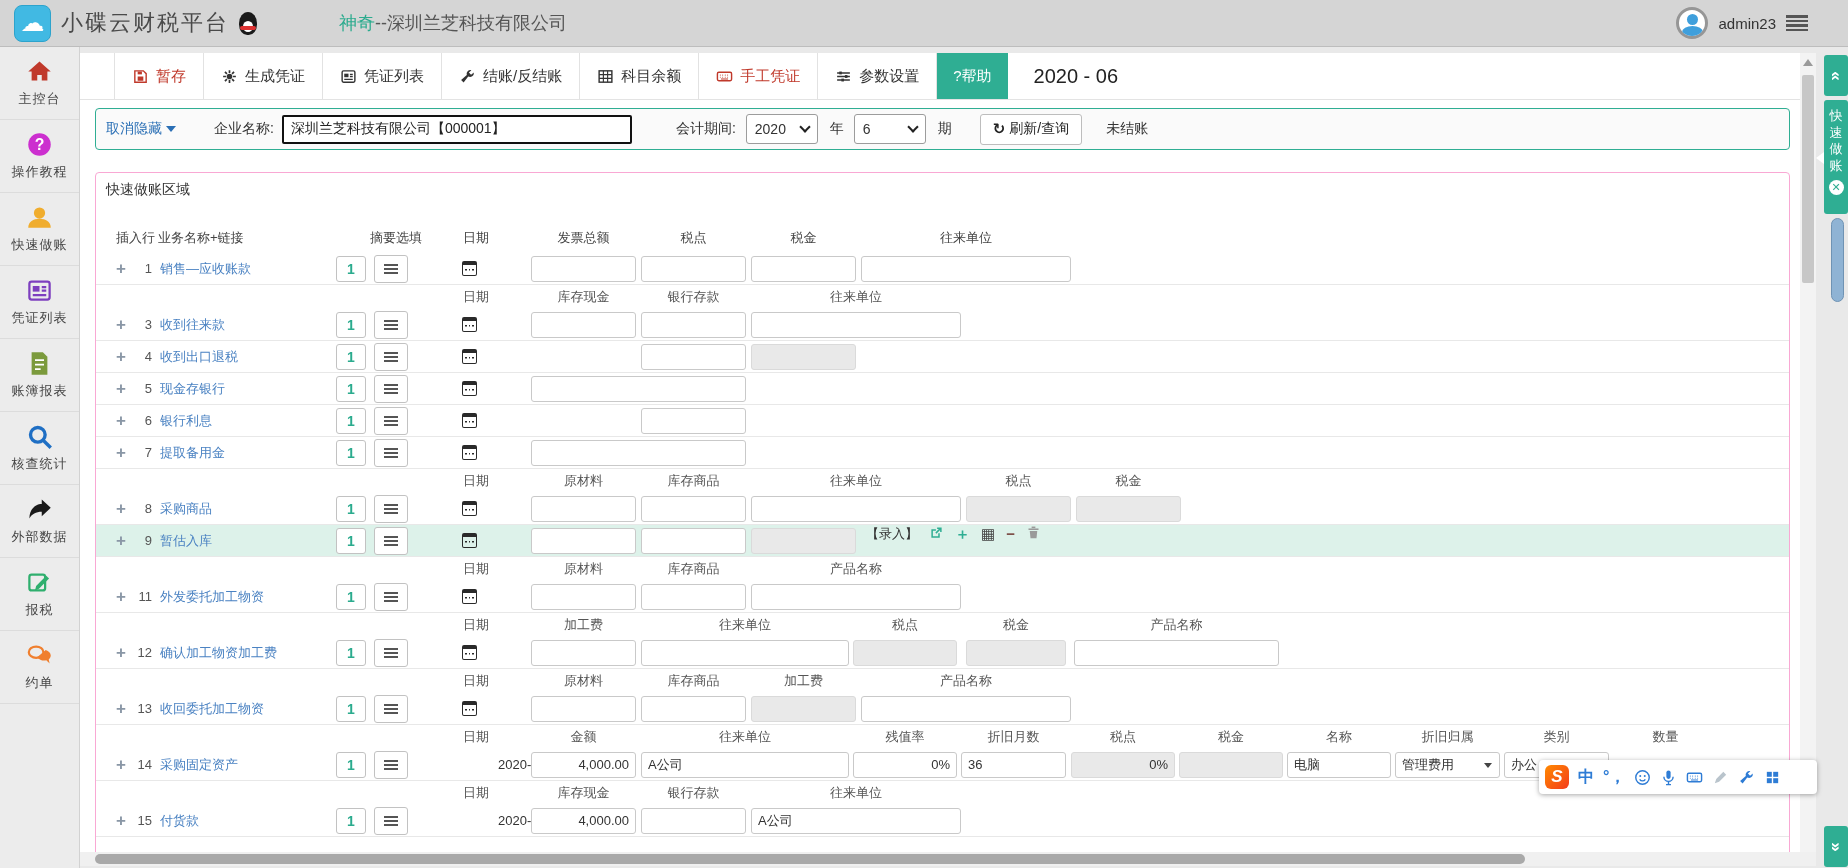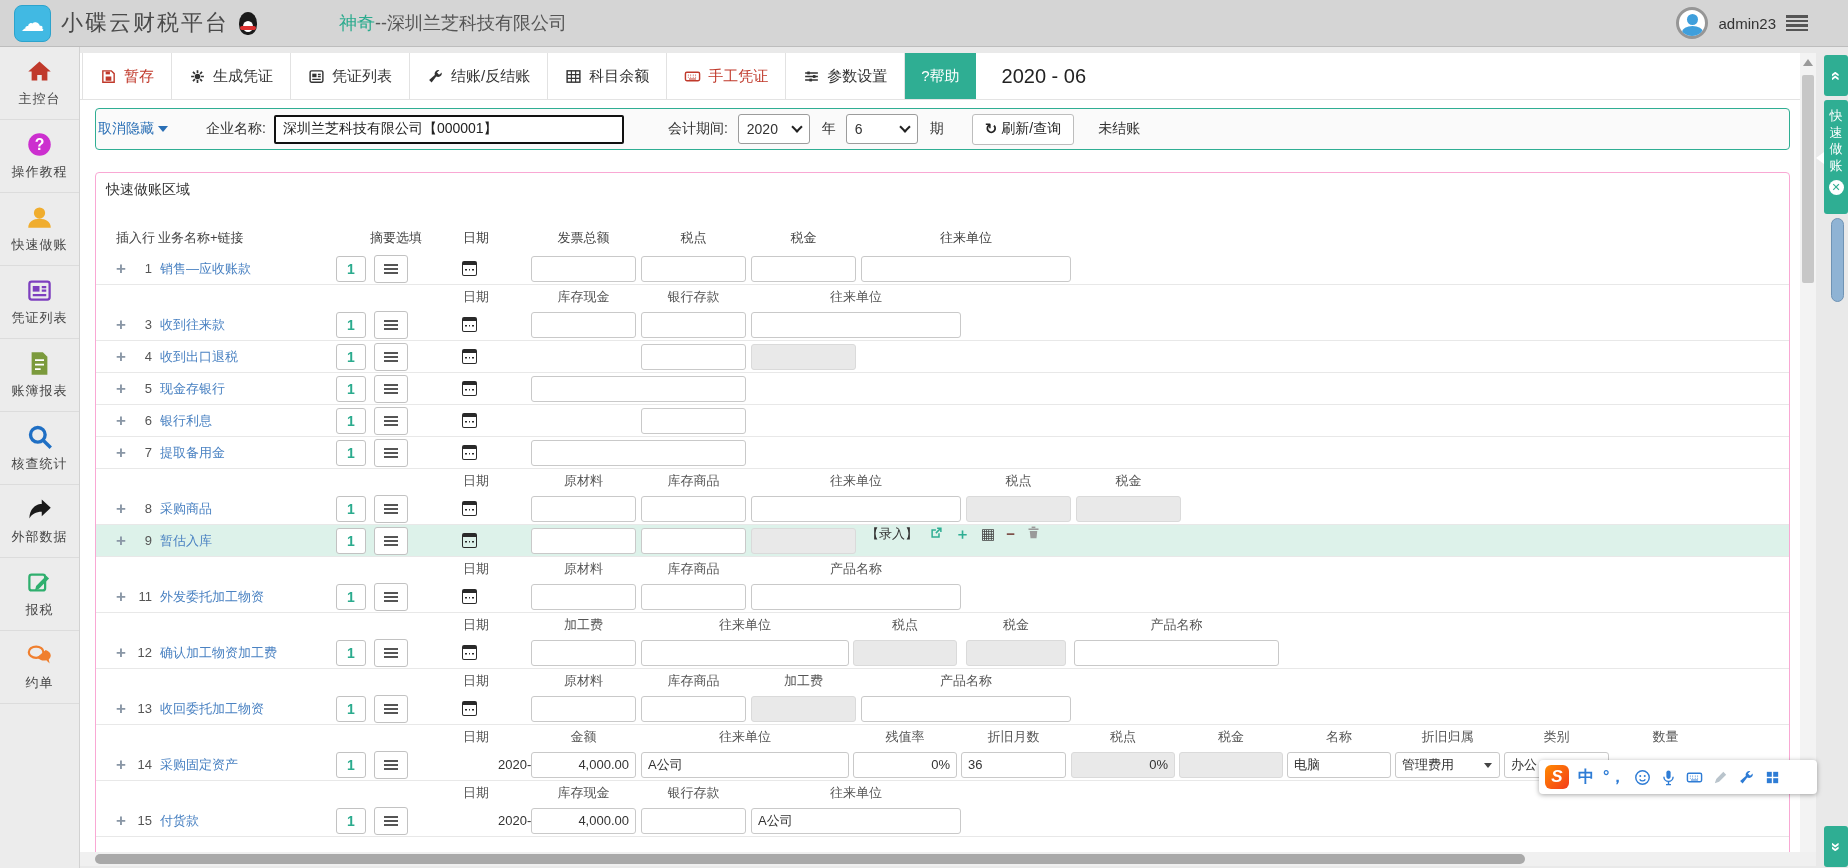--- a/index.html
+++ b/index.html
@@ -21,29 +21,29 @@
   #username{font-size:15px;color:#333}
   #burger{width:22px;height:16px;display:flex;flex-direction:column;justify-content:space-between;cursor:pointer}
   #burger span{display:block;height:2.5px;background:#555}
   
   #sidebar{position:absolute;left:0;top:47px;width:80px;height:821px;background:#ececec;border-right:1px solid #d2d2d2}
   .side-item{height:73px;border-bottom:1px solid #dcdcdc;display:flex;flex-direction:column;align-items:center;justify-content:center;gap:5px;cursor:pointer}
   .side-item .lbl{font-size:13px;color:#444;letter-spacing:1px}
   
   #main{position:absolute;left:80px;top:53px;width:1736px;height:799px;background:#fff}
   
-  #toolbar{height:47px;border-bottom:1px solid #e3e3e3;display:flex;align-items:center;padding-left:2px}
+  #toolbar{height:47px;border-bottom:1px solid #e3e3e3;display:flex;align-items:center;padding-left:34px}
   .tbtn{display:inline-flex;align-items:center;gap:7px;height:46px;padding:0 17px;border-right:1px solid #e2e2e2;font-size:15px;color:#333;cursor:pointer;background:#fff}
   .tbtn:first-child{border-left:1px solid #e2e2e2}
   .tbtn.red{color:#c0392b}
   .tbtn.primary{background:#2fae93;color:#fff;border-right:none;padding:0 16px}
   #period{margin-left:26px;font-size:20px;color:#222}
   
   #filterbox{position:absolute;left:15px;top:55px;width:1695px;height:42px;border:1px solid #2fae93;border-radius:4px;background:#fafafa;display:flex;align-items:center;font-size:14px;color:#333}
-  #toggle-hide{color:#2a6fb5;margin-left:2px;cursor:pointer;display:flex;align-items:center;gap:4px}
+  #toggle-hide{color:#2a6fb5;margin-left:10px;cursor:pointer;display:flex;align-items:center;gap:4px}
   #toggle-hide .caret{width:0;height:0;border-left:5px solid transparent;border-right:5px solid transparent;border-top:6px solid #2a6fb5}
   #company-label{margin-left:38px}
   #company-input{margin-left:8px;width:350px;height:29px;border:2px solid #111;border-radius:2px;font-size:14px;padding:0 7px;color:#222;background:#fff;font-family:inherit}
   #period-label{margin-left:44px}
   .selbox{margin-left:10px;width:72px;height:30px;border:1px solid #9c9c9c;border-radius:3px;background:#fff;display:flex;align-items:center;padding:0 8px;justify-content:space-between;cursor:pointer}
   .selbox .chev{width:8px;height:8px;border-right:2px solid #222;border-bottom:2px solid #222;transform:rotate(45deg);margin-top:-4px}
   .unit{margin-left:12px}
   #refresh-btn{margin-left:28px;height:31px;border:1px solid #bdbdbd;border-radius:3px;background:#fff;display:flex;align-items:center;padding:0 12px;gap:4px;cursor:pointer;font-size:14px;color:#222}
   #refresh-btn .rico{font-size:15px;font-weight:bold}
   #closed-status{margin-left:24px}

